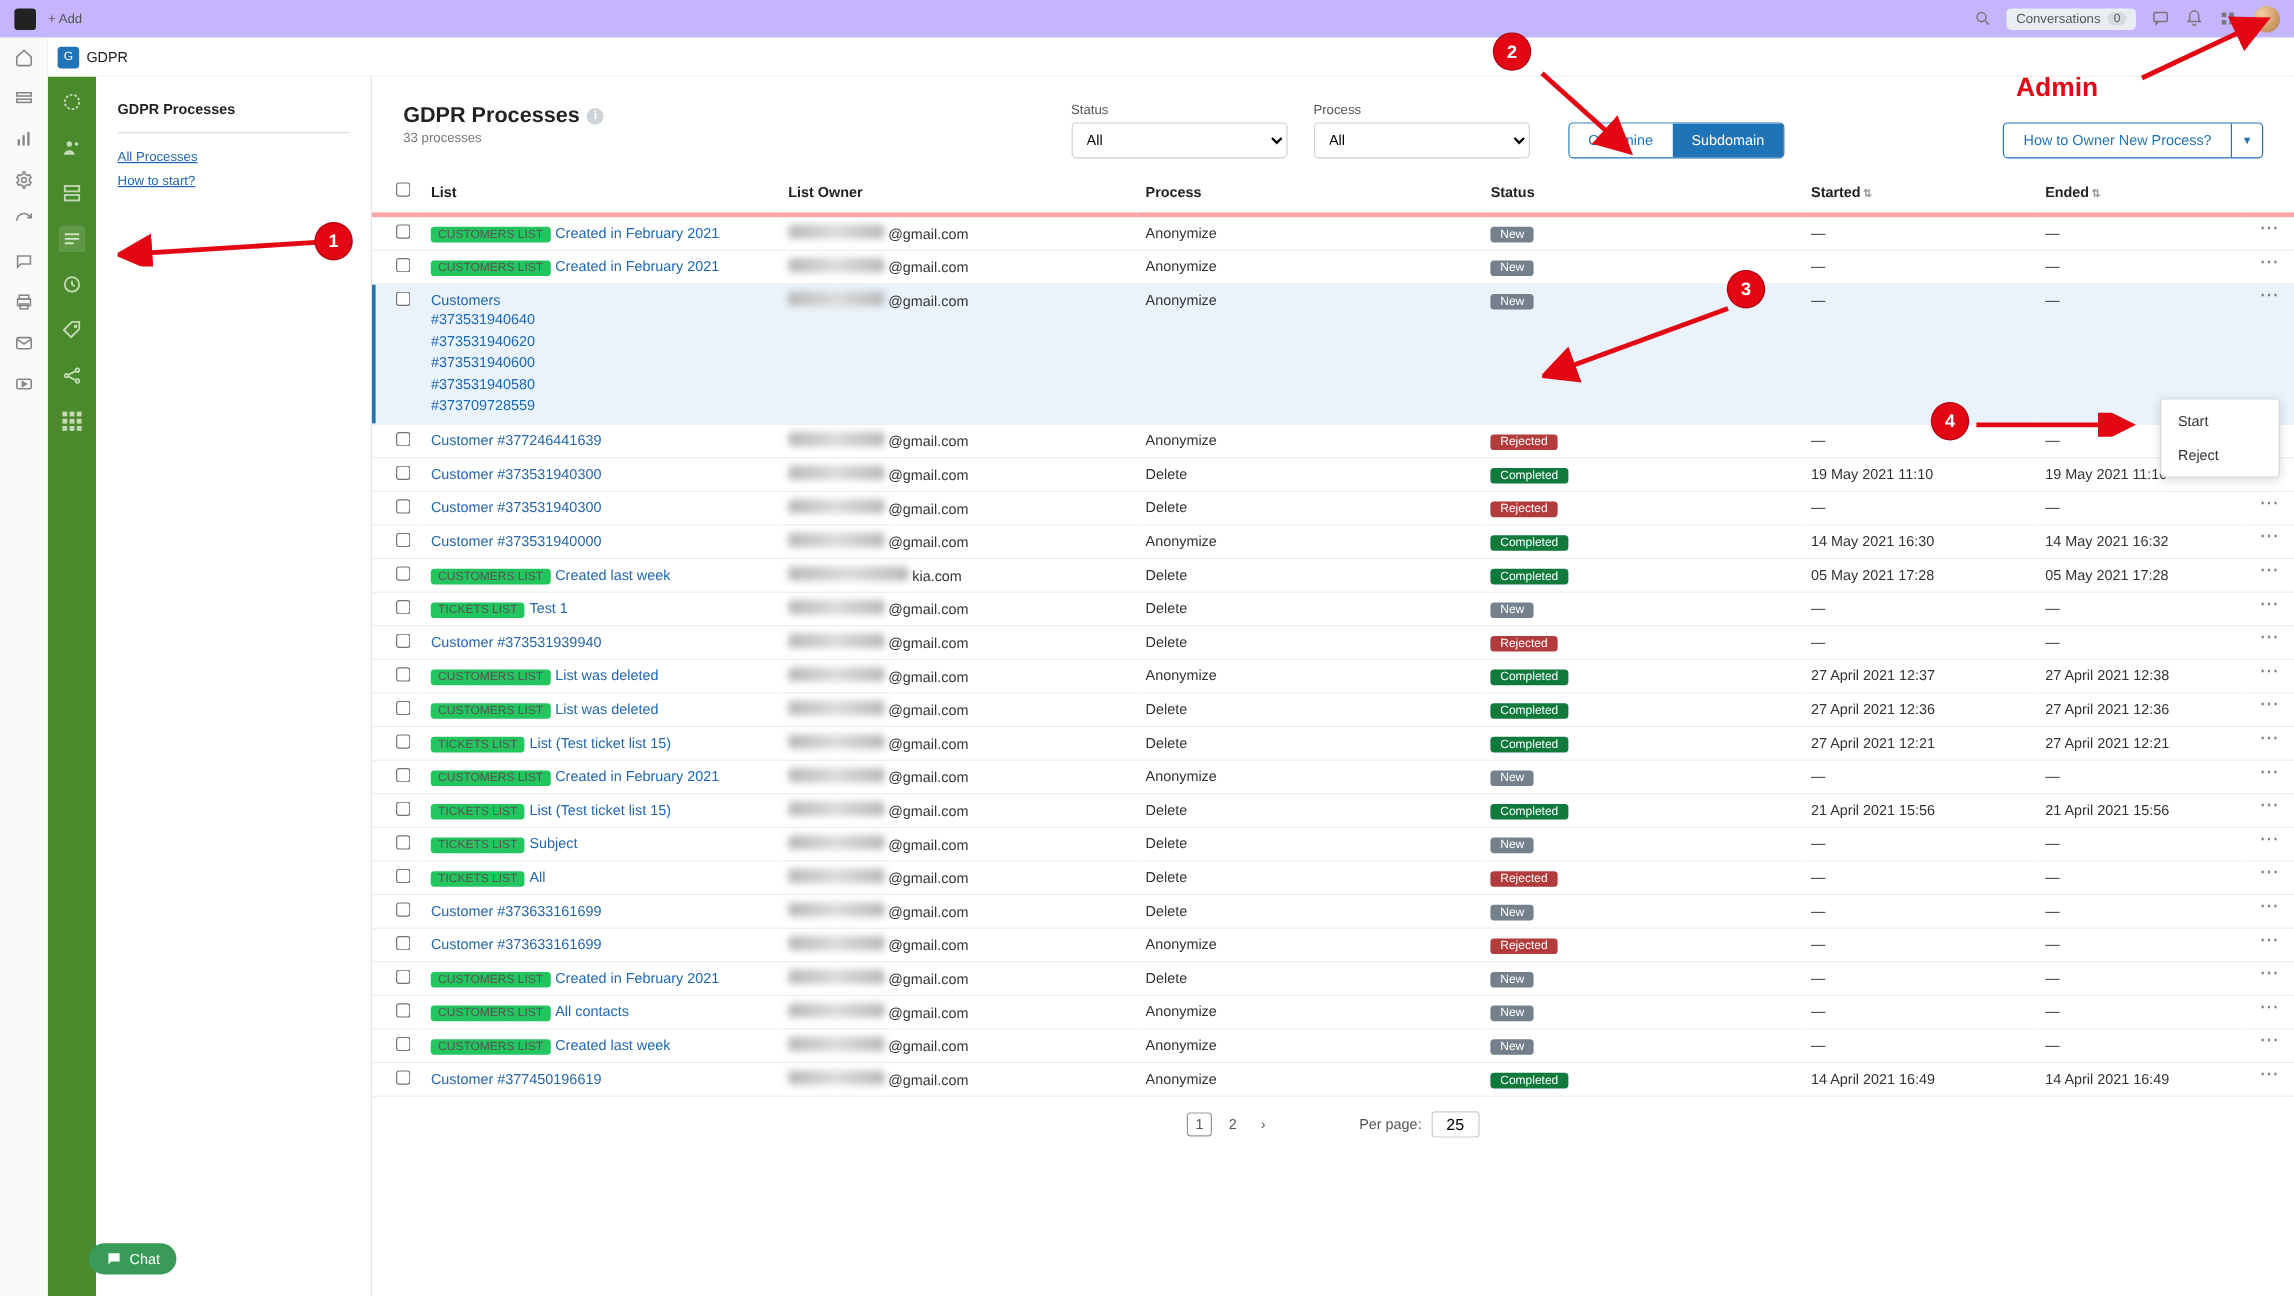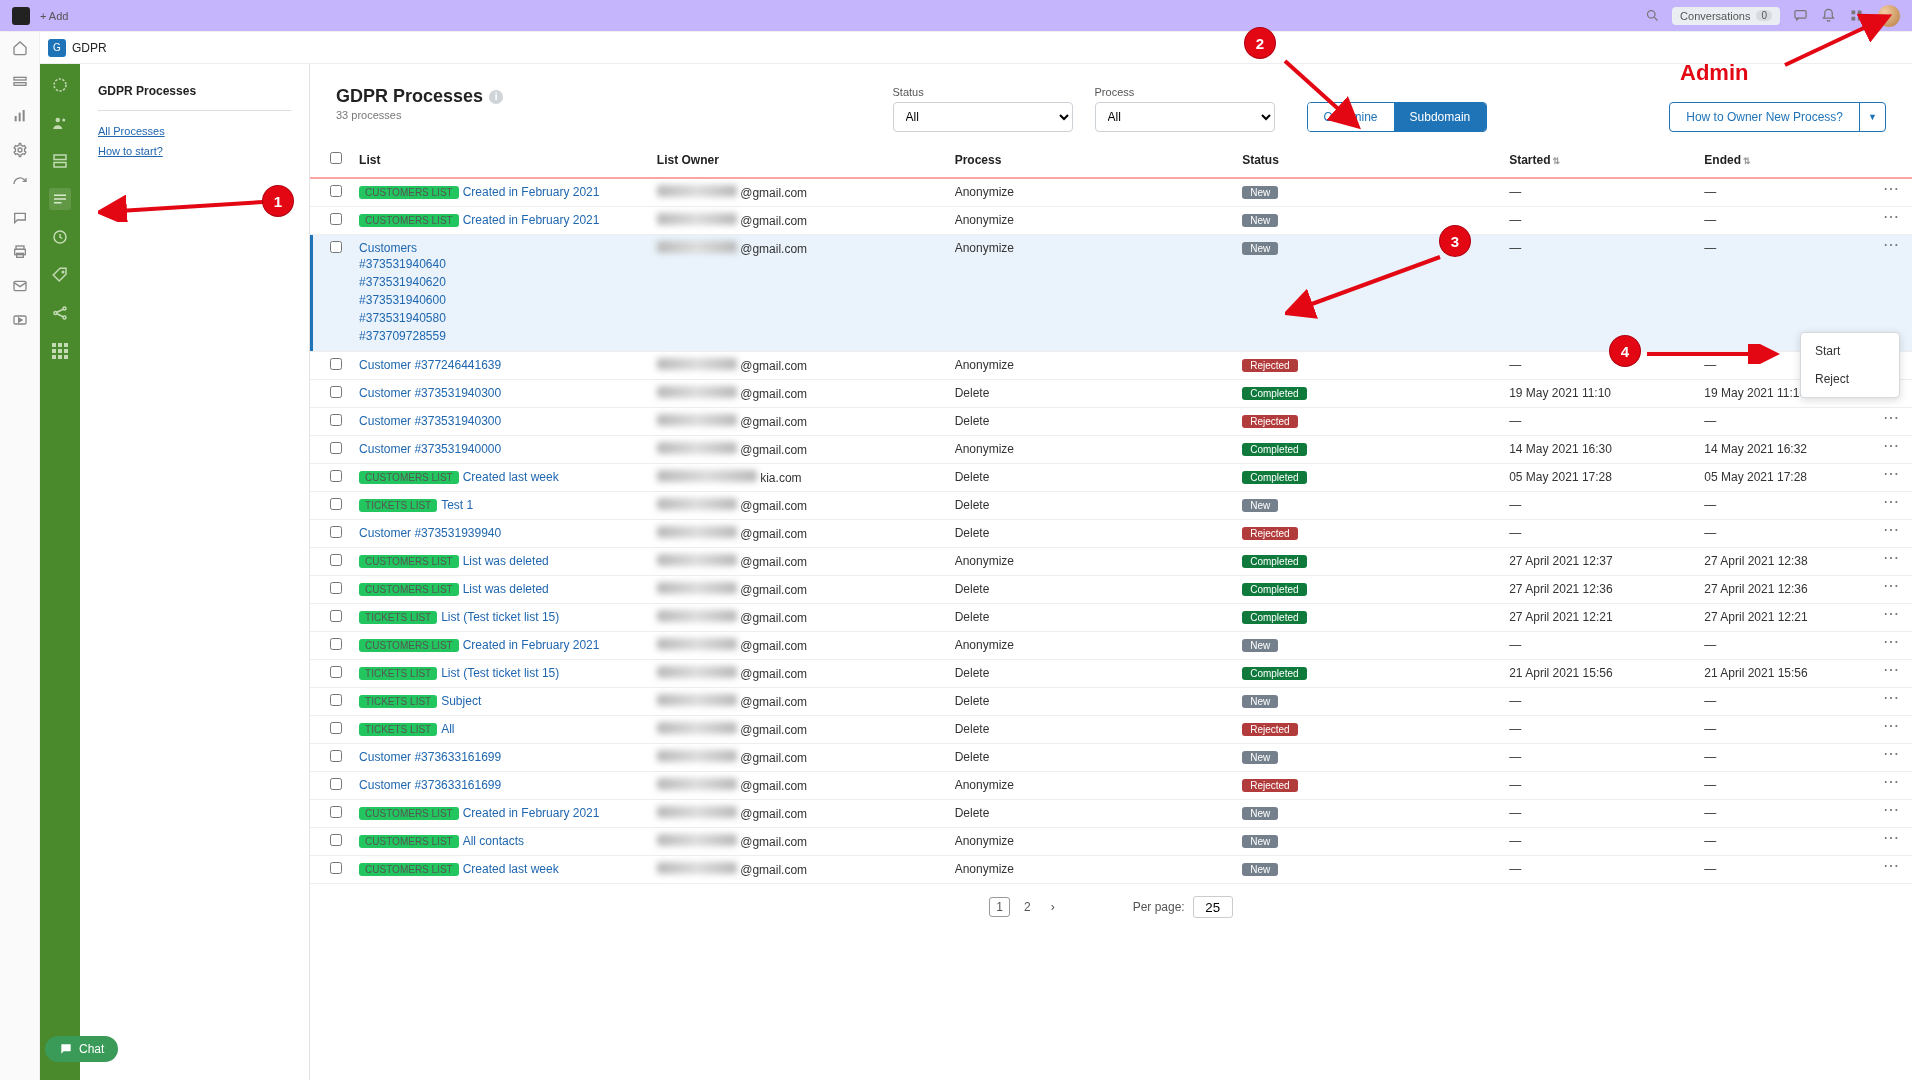--- a/index.html
+++ b/index.html
@@ -49,21 +49,21 @@
   .fcol select { width:180px; height:30px; border:1px solid #ccd1d6; border-radius:4px; padding:0 8px; font-size:12px; background:#fff; }
   .seggroup { display:flex; border:1px solid #1f73b7; border-radius:4px; overflow:hidden; height:30px; margin-left:10px; }
   .seggroup button { border:none; padding:0 16px; font-size:12px; background:#fff; color:#1f73b7; cursor:pointer; }
   .seggroup button.active { background:#1f73b7; color:#fff; }
   .howbtn { margin-left:160px; height:30px; border:1px solid #1f73b7; color:#1f73b7; background:#fff; border-radius:4px; display:flex; align-items:center; }
   .howbtn .lbl { padding:0 16px; cursor:pointer; font-size:12px; }
   .howbtn .dd { border-left:1px solid #1f73b7; width:26px; height:100%; display:flex; align-items:center; justify-content:center; cursor:pointer; font-size:9px; }
 
   
   table { width:100%; border-collapse:collapse; font-size:12px; }
-  thead th { text-align:left; font-weight:bold; color:#222; padding:10px 8px; border-bottom:2px solid #fca5a5;margin-left:25px; }
+  thead th { text-align:left; font-weight:bold; color:#222; padding:10px 8px; border-bottom:4px solid #fca5a5;margin-left:25px; }
   thead th:first-child { width:34px; padding-left:20px; }
   tbody td { padding:6px 8px; border-bottom:1px solid #eee; vertical-align:top; }
   tbody td:first-child { padding-left:20px; }
   tbody tr.sel { background:#eaf3fb; }
   tbody tr.sel td:first-child { box-shadow: inset 3px 0 0 #1f73b7; }
   input[type=checkbox] { width:12px; height:12px; }
   .tag { display:inline-block; background:#22c55e; color:#555; font-size:10px; padding:1px 6px; border-radius:3px; margin-right:4px; }
   .link { color:#2067b0; cursor:pointer; }
   .blurcell { }
   .blurbar { display:inline-block; height:12px; border-radius:3px; filter:blur(3px); background:linear-gradient(90deg,#b8b8b8,#dcdcdc,#b8b8b8); }
@@ -84,21 +84,21 @@
   
   .ctxmenu { position:absolute; background:#fff; border:1px solid #d4d9de; border-radius:4px; box-shadow:0 2px 8px rgba(0,0,0,.15); padding:4px 0; width:100px; z-index:50; }
   .ctxmenu div { padding:7px 14px; font-size:12px; cursor:pointer; }
 
   
   .ann-circle { position:absolute; width:30px; height:30px; border-radius:50%; background:#e30613; color:#fff; font-weight:bold; font-size:15px; display:flex; align-items:center; justify-content:center; z-index:60; box-shadow:0 0 0 1px #b00010; }
   .ann-arrow { position:absolute; z-index:59; pointer-events:none; }
   .ann-text { position:absolute; color:#e30613; font-weight:bold; font-size:22px; z-index:60; }
 
   
-  .chat { position:absolute; bottom:18px; left:45px; background:#3a9a58; color:#fff; border-radius:18px; padding:6px 14px; display:flex; align-items:center; gap:6px; font-size:12px; cursor:pointer; z-index:40; }
+  .chat { position:absolute; bottom:18px; left:74px; background:#3a9a58; color:#fff; border-radius:18px; padding:6px 14px; display:flex; align-items:center; gap:6px; font-size:12px; cursor:pointer; z-index:40; }
   .chat svg { width:14px; height:14px; }
 </style>
 </head>
 <body>
 
 <div class="topbar">
   <div class="logo"></div>
   <div class="add">+ Add</div>
   <div class="spacer"></div>
   <div class="ic">
@@ -536,20 +536,30 @@
         <tr>
           <td><input type="checkbox" style=""></td>
           <td><span class="tag">CUSTOMERS LIST</span><span class="link">Created last week</span></td>
           <td class="blurcell"><span class="blurbar" style="width:80px"></span> <span>@gmail.com</span></td>
           <td>Anonymize</td>
           <td><span class="badge b-new">New</span></td>
           <td>—</td>
           <td>—</td>
           <td class="more">⋯</td>
         </tr>
+        <tr>
+          <td><input type="checkbox" style=""></td>
+          <td><span class="link">Customer #377450196619</span></td>
+          <td class="blurcell"><span class="blurbar" style="width:80px"></span> <span>@gmail.com</span></td>
+          <td>Anonymize</td>
+          <td><span class="badge b-comp">Completed</span></td>
+          <td>14 April 2021 16:49</td>
+          <td>14 April 2021 16:49</td>
+          <td class="more">⋯</td>
+        </tr>
       </tbody>
   </table>
 
   <div class="pager">
     <span class="pg active">1</span>
     <span class="pg">2</span>
     <span class="pg">›</span>
     <span class="pp">Per page:</span>
     <input value="25" style="">
   </div>

